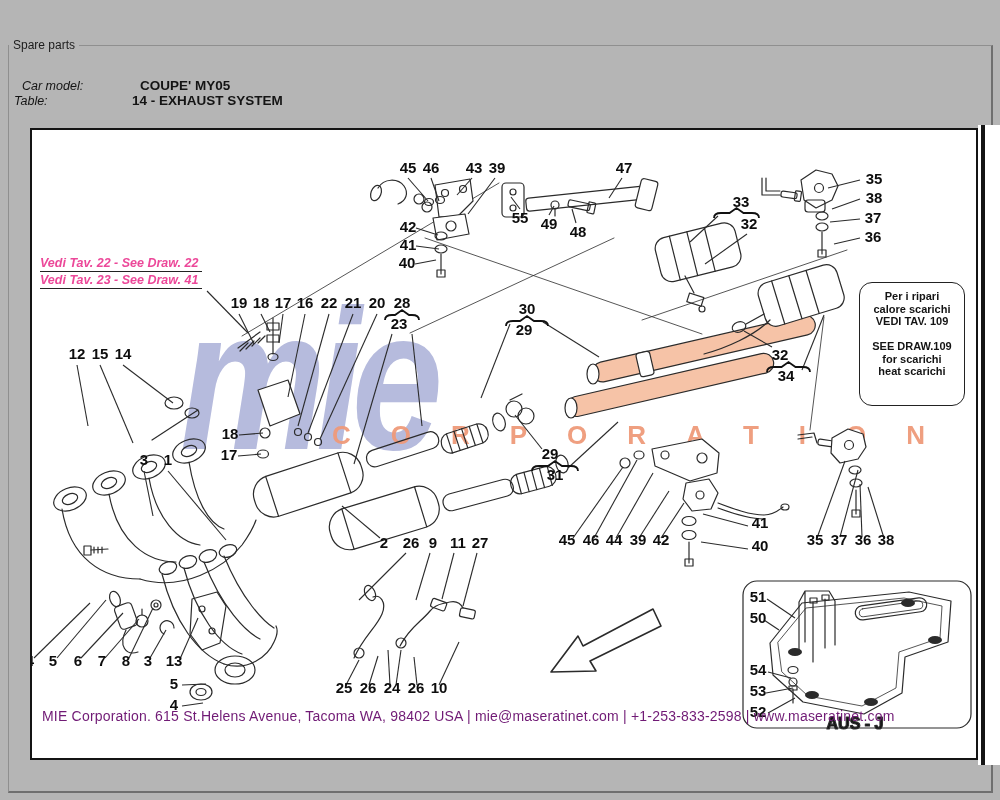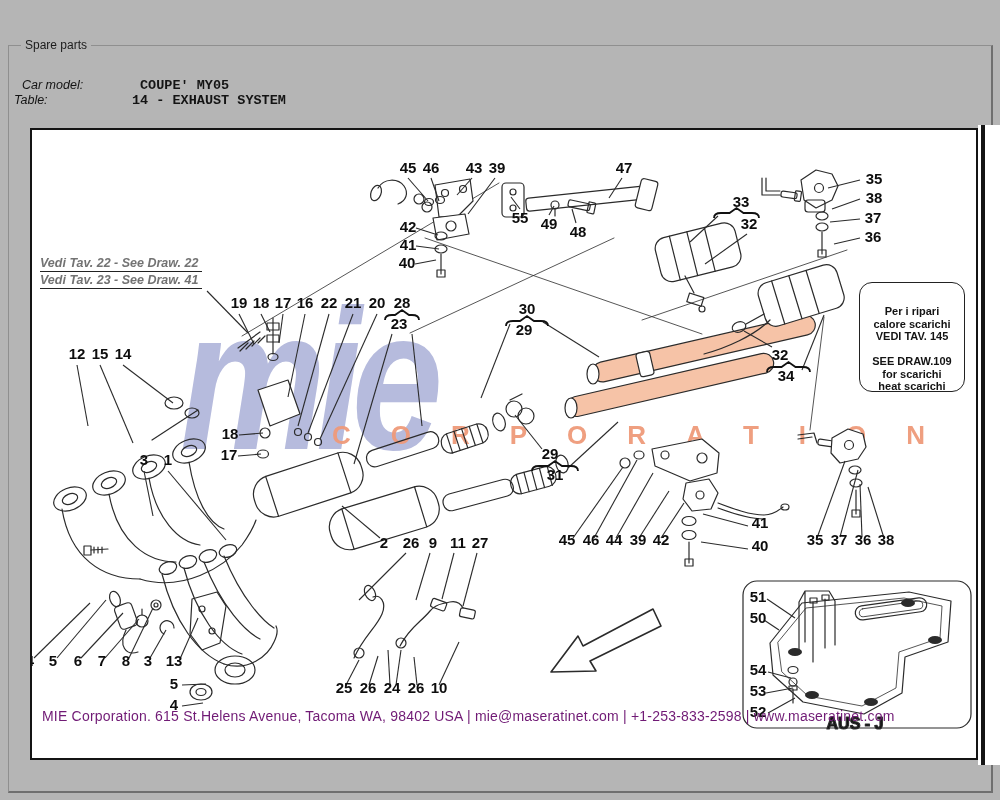--- a/index.html
+++ b/index.html
@@ -9,25 +9,25 @@
     font-family:"Liberation Sans",sans-serif;
     -webkit-font-smoothing:antialiased;
   }
   
   .groupbox{
     position:absolute;left:8px;top:38px;width:982px;height:752px;
     border:1px solid #8f8f8f;border-right:2px solid #6f6f6f;border-bottom:2px solid #6f6f6f;
     margin:0;padding:0;
   }
   .groupbox legend{
-    font-size:12px;color:#1c1c1c;margin-left:12px;padding:0 4px;
+    font-size:12px;color:#1c1c1c;padding:0 4px;
   }
   .hdr-row{position:absolute;font-size:12.5px;color:#141414;white-space:nowrap;}
   .hdr-label{display:inline-block;width:118px;font-style:italic;}
-  .hdr-value{font-weight:bold;font-size:13.5px;font-family:Liberation Mono, monospace;}
+  .hdr-value{font-weight:bold;font-size:13.5px;}
   
   .panel{
     position:absolute;left:30px;top:128px;width:948px;height:632px;
     background:#ffffff;border:2px solid #141414;box-sizing:border-box;
   }
   .right-white{position:absolute;left:978px;top:125px;width:22px;height:640px;background:#ffffff;}
   .right-line{position:absolute;left:981px;top:125px;width:4px;height:640px;background:#141414;}
   
   .wm-mie{
     position:absolute;left:148px;top:150px;z-index:1;
@@ -37,28 +37,28 @@
   }
   .wm-corp{
     position:absolute;left:300px;top:290px;z-index:1;
     font-size:26px;font-weight:bold;letter-spacing:40px;color:#ef9a7a;opacity:.95;
     user-select:none;white-space:nowrap;
   }
   .diagram-svg{position:absolute;left:0;top:0;z-index:2;}
   
   .refs{position:absolute;left:8px;top:126px;z-index:3;}
   .ref-line{
-    font-size:12.5px;font-weight:bold;font-style:italic;color:#737373;
+    font-size:12.5px;font-weight:bold;font-style:italic;color:#ec4899;
     border-bottom:1.6px solid #222;padding:0 4px 1px 0;margin-bottom:1px;width:fit-content;
   }
   
   .note-box{
-    position:absolute;left:827px;top:152px;width:106px;height:110px;z-index:3;
+    position:absolute;left:827px;top:152px;width:106px;height:124px;z-index:3;
     background:#fff;border:1.7px solid #222;border-radius:13px;
-    text-align:center;padding-top:22px;box-sizing:border-box;
+    text-align:center;padding-top:7px;box-sizing:border-box;
   }
   .note-line{font-size:11px;font-weight:bold;color:#141414;line-height:12.5px;min-height:12.5px;}
   
   .footer{
     position:absolute;left:10px;top:578px;width:935px;z-index:4;
     font-size:14px;color:#701a75;white-space:nowrap;letter-spacing:.2px;
   }
   
   .art,.artf,.thin{stroke:#2b2b2b;stroke-width:1.2;fill:none;stroke-linecap:round;stroke-linejoin:round;}
   .art *{vector-effect:none;}
@@ -508,21 +508,21 @@
   </svg>
 
   <div class="refs">
     <div class="ref-line">Vedi Tav. 22 - See Draw. 22</div>
     <div class="ref-line">Vedi Tav. 23 - See Draw. 41</div>
   </div>
 
   <div class="note-box">
     <div class="note-line">Per i ripari</div>
     <div class="note-line">calore scarichi</div>
-    <div class="note-line">VEDI TAV. 145</div>
+    <div class="note-line">VEDI TAV. 109</div>
     <div class="note-line"></div>
     <div class="note-line">SEE DRAW.109</div>
     <div class="note-line">for scarichi</div>
     <div class="note-line">heat scarichi</div>
   </div>
 
   <div class="footer">MIE Corporation. 615 St.Helens Avenue, Tacoma WA, 98402 USA   |   mie@maseratinet.com   |   +1-253-833-2598   |   www.maseratinet.com</div>
 </div>
 
 <div class="right-white"></div>

